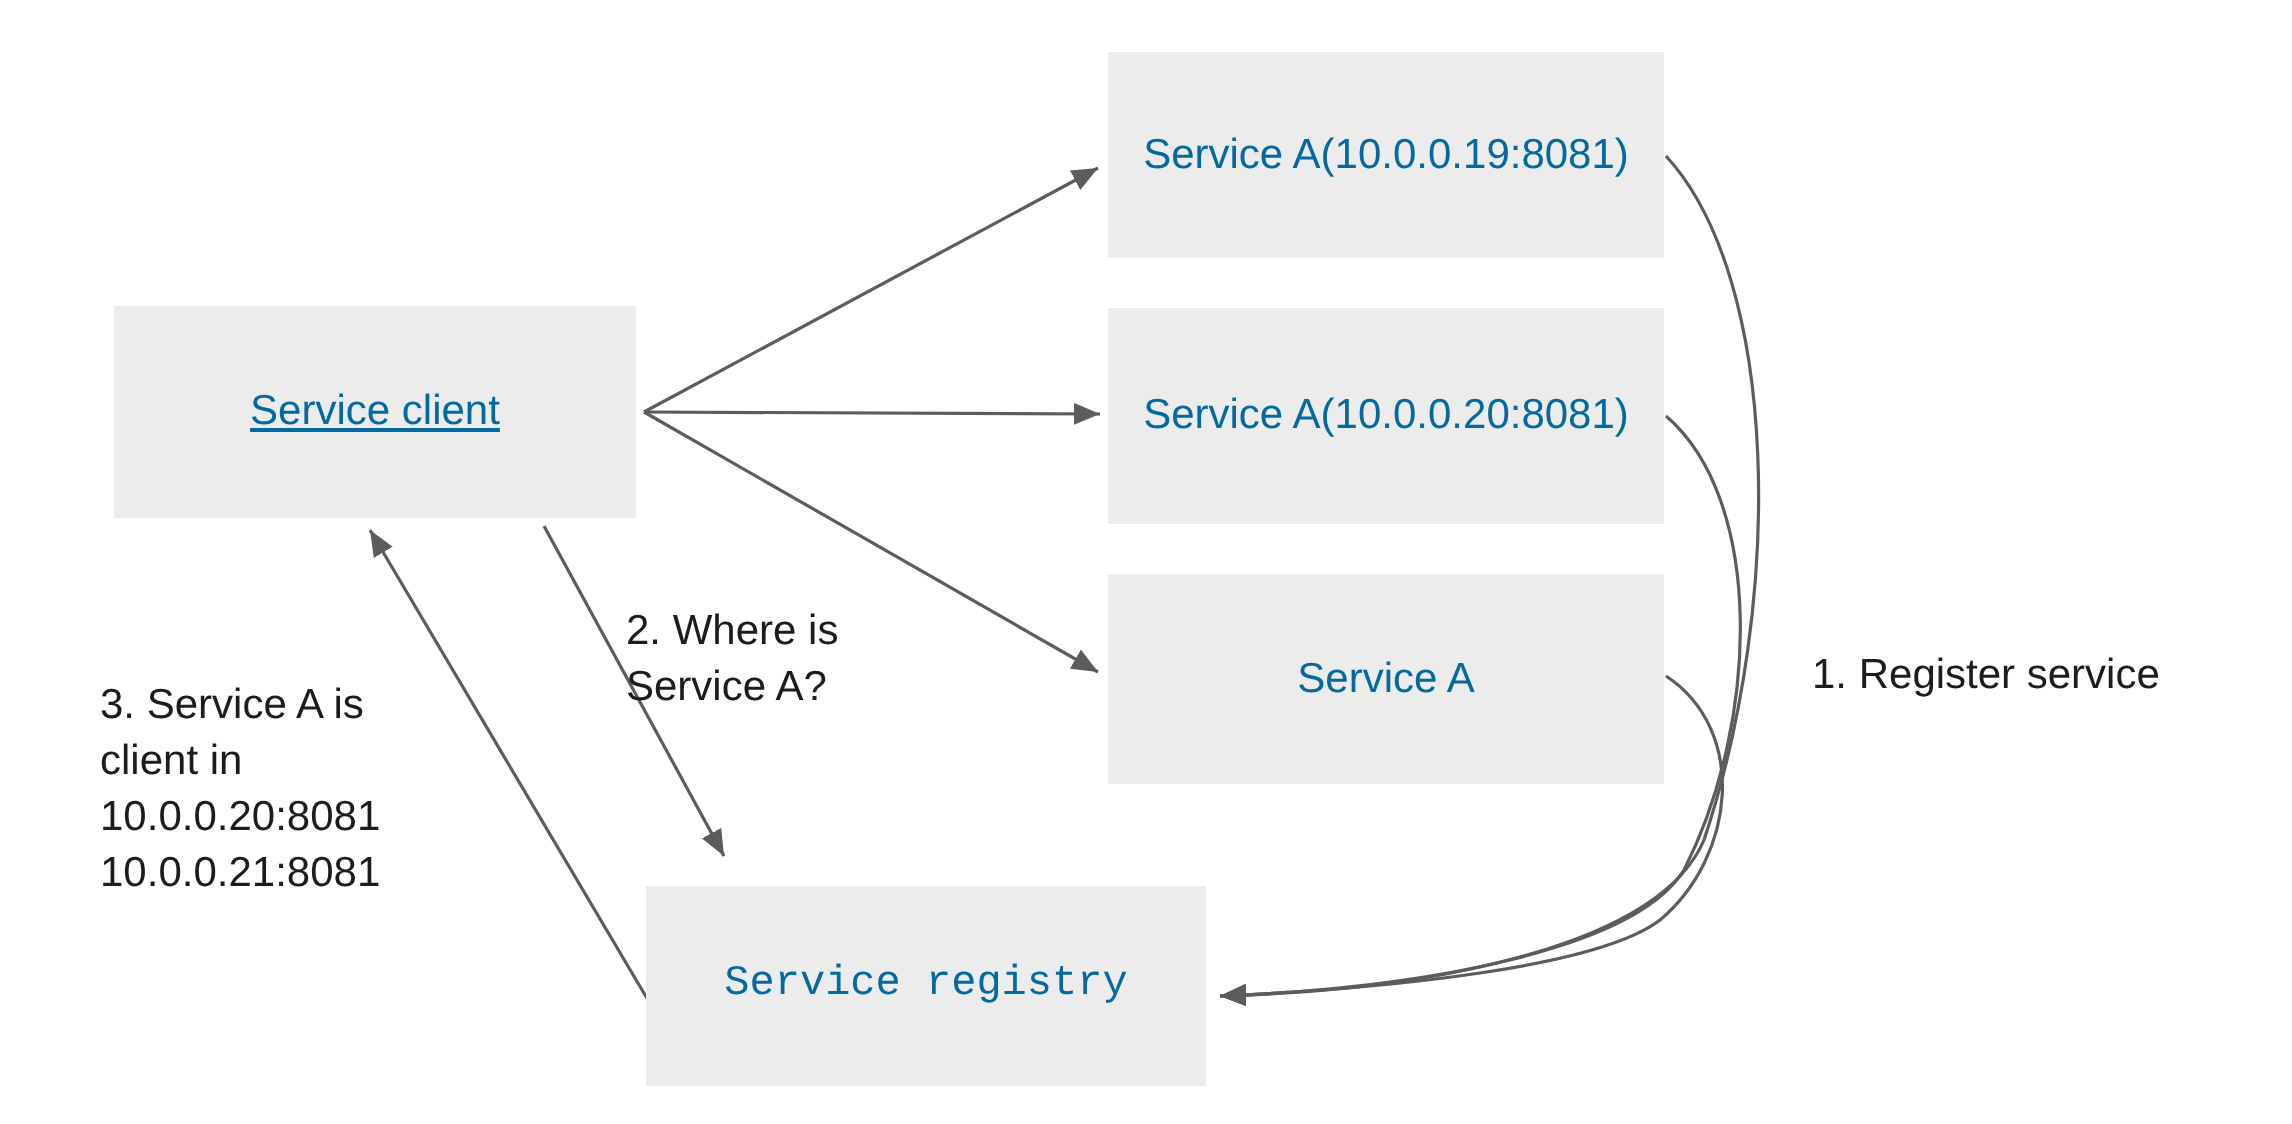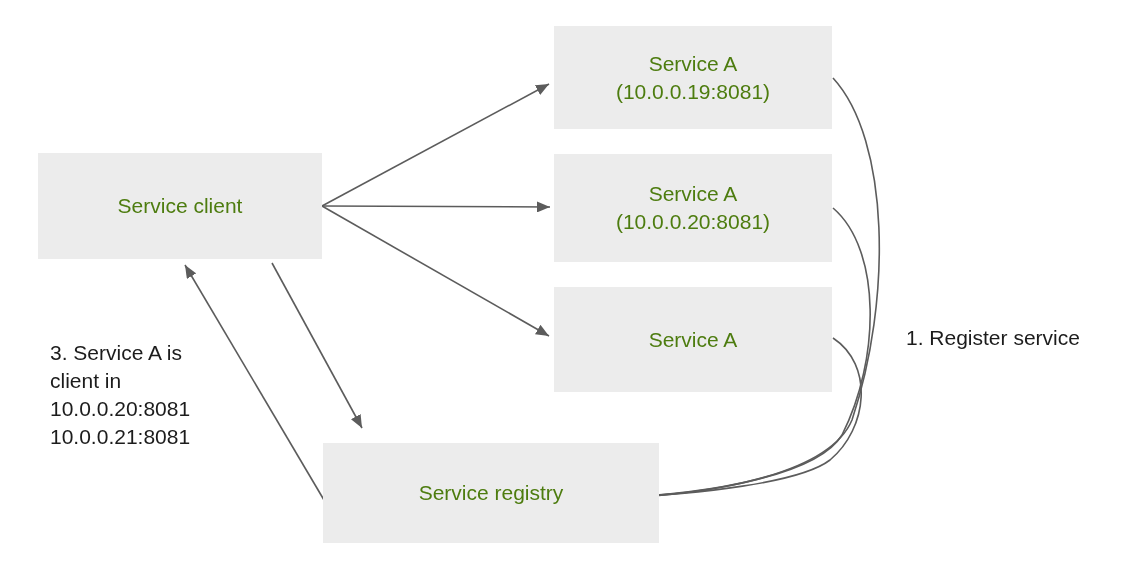--- a/index.html
+++ b/index.html
@@ -19,34 +19,34 @@
     position: absolute;
     left: 0;
     top: 0;
     width: 1146px;
     height: 562px;
     pointer-events: none;
   }
   .node {
     position: absolute;
     background: #ececec;
-    color: #4d7c0f;
+    color: #0369a1;
     display: flex;
-    flex-direction: column;
+    flex-direction: row;
     align-items: center;
     justify-content: center;
     text-align: center;
     font-size: 21px;
     line-height: 28px;
   }
-  .node-client   { left: 38px;  top: 153px; width: 284px; height: 106px; }
+  .node-client   { left: 57px;  top: 153px; width: 261px; height: 106px; text-decoration: underline; }
   .node-sa1      { left: 554px; top: 26px;  width: 278px; height: 103px; }
   .node-sa2      { left: 554px; top: 154px; width: 278px; height: 108px; }
   .node-sa3      { left: 554px; top: 287px; width: 278px; height: 105px; }
-  .node-registry { left: 323px; top: 443px; width: 336px; height: 100px; }
+  .node-registry { left: 323px; top: 443px; width: 280px; height: 100px; font-family: Liberation Mono, monospace; }
   .annotation {
     position: absolute;
     color: #1c1c1c;
     font-size: 21px;
     line-height: 28px;
     white-space: nowrap;
   }
   .ann-register { left: 906px; top: 324px; }
   .ann-where    { left: 313px; top: 302px; }
   .ann-located  { left: 50px;  top: 339px; }
@@ -95,20 +95,24 @@
   </div>
 
   <div class="node node-registry">
     <div>Service registry</div>
   </div>
 
   <div class="annotation ann-register">
     <div>1. Register service</div>
   </div>
 
+  <div class="annotation ann-where">
+    <div>2. Where is</div>
+    <div>Service A?</div>
+  </div>
 
   <div class="annotation ann-located">
     <div>3. Service A is</div>
     <div>client in</div>
     <div>10.0.0.20:8081</div>
     <div>10.0.0.21:8081</div>
   </div>
 
 </div>
 

